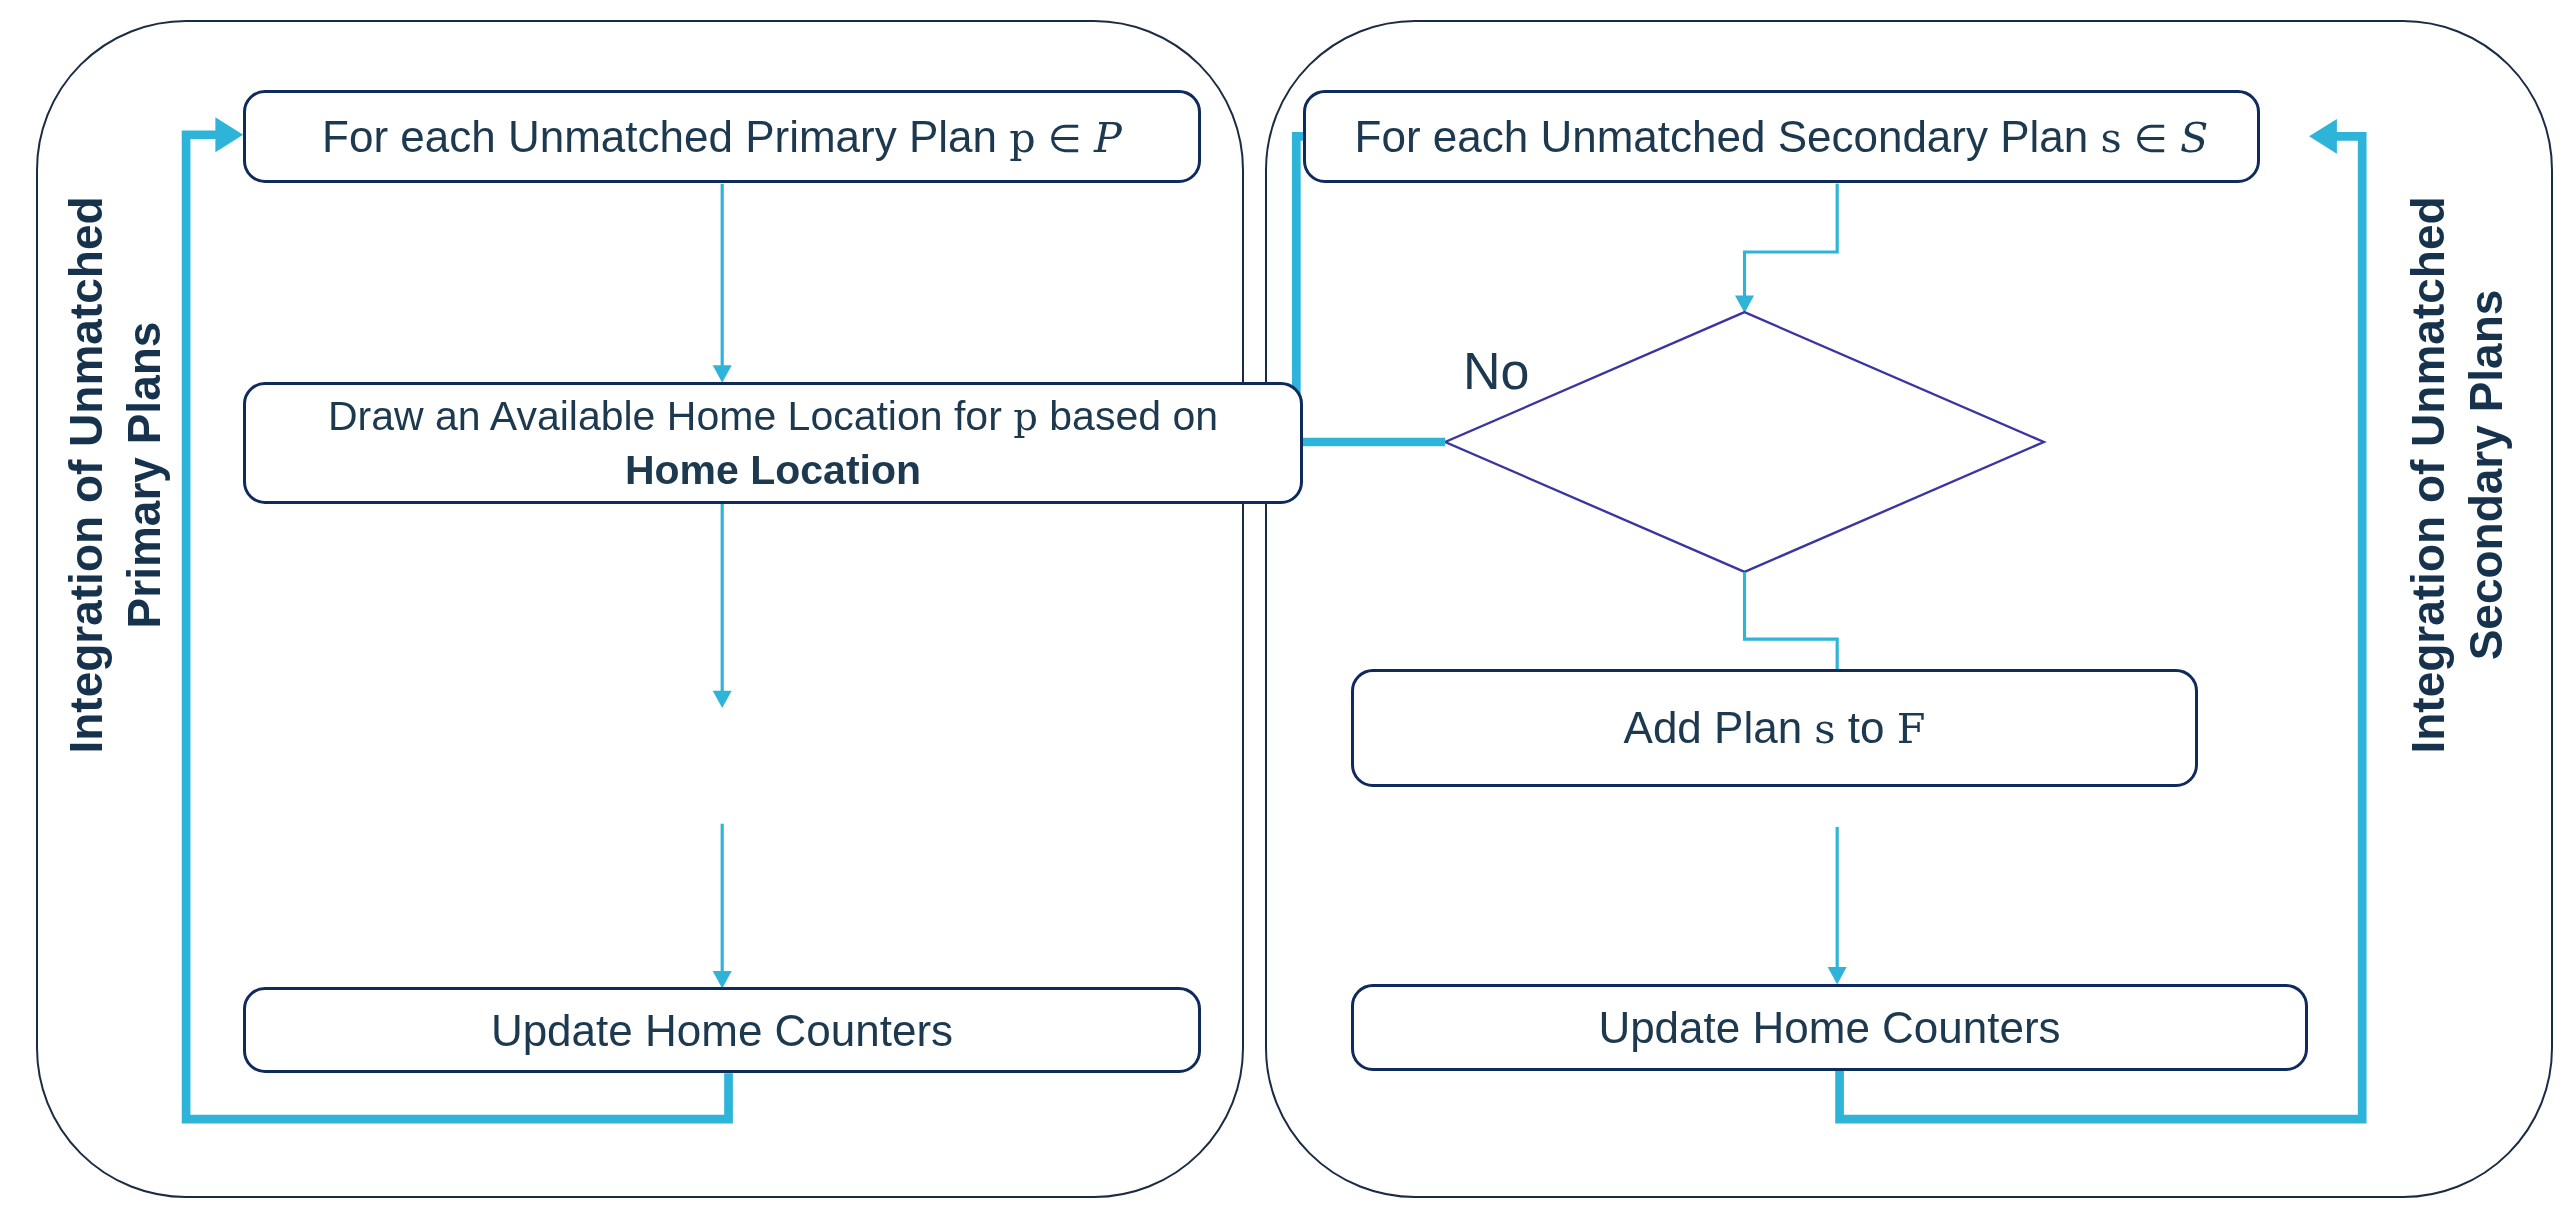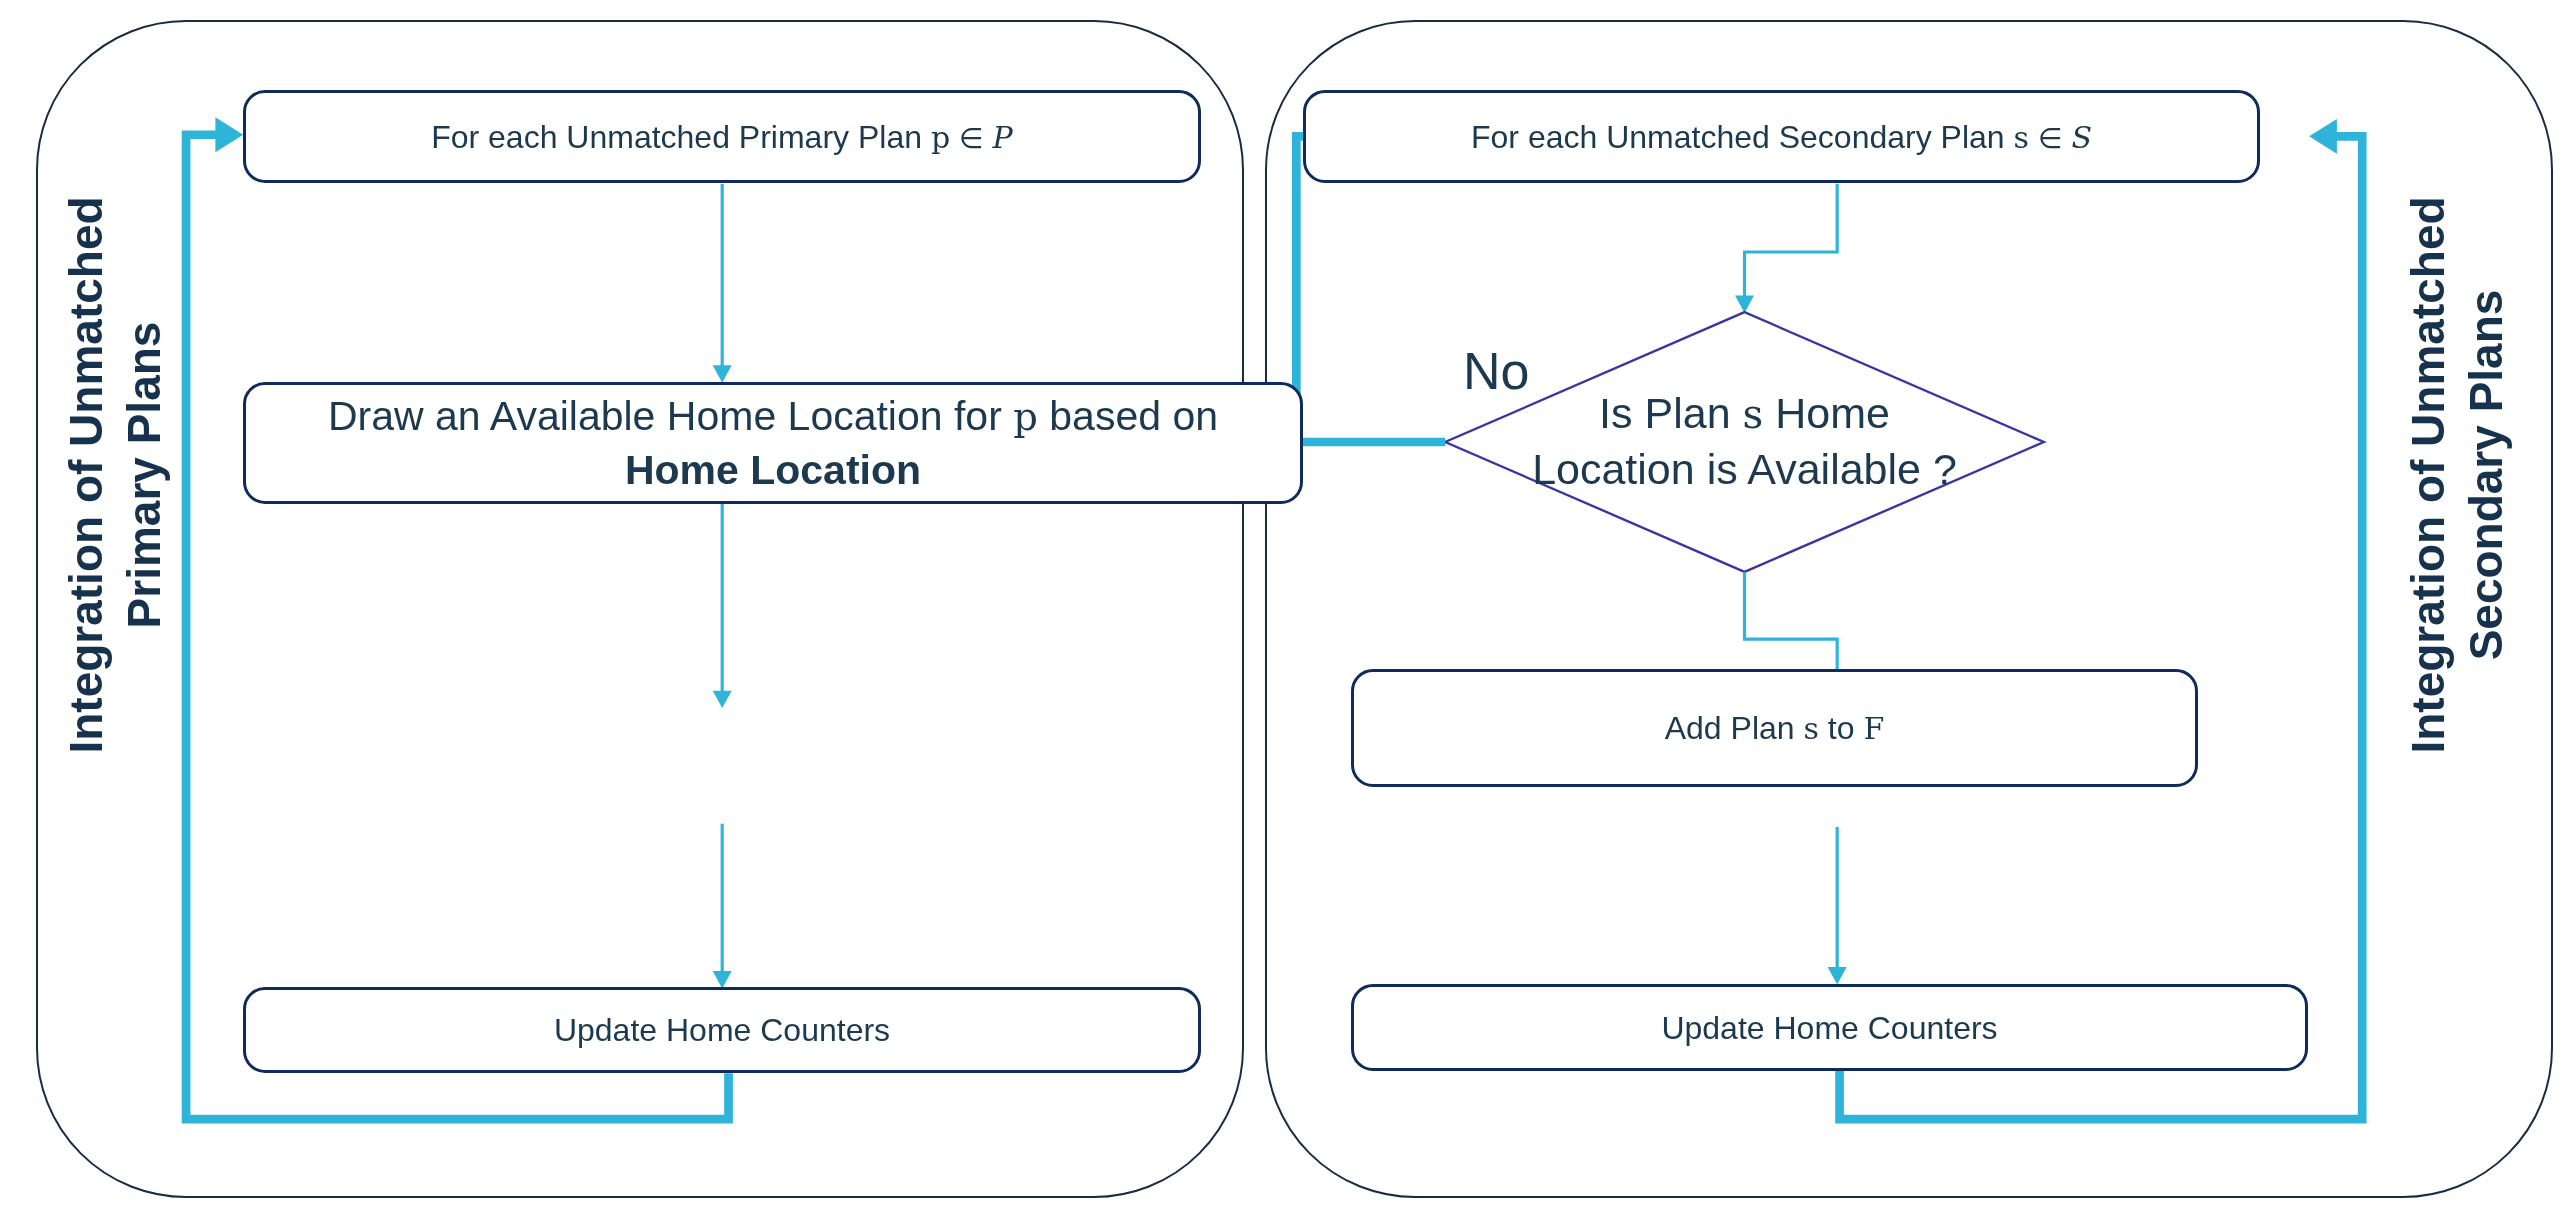--- a/index.html
+++ b/index.html
@@ -26,21 +26,21 @@
   .flowbox{
     position:absolute;
     box-sizing:border-box;
     background:#ffffff;
     border:3.2px solid #0E2B5C;
     border-radius:22px;
     display:flex;
     align-items:center;
     justify-content:center;
     text-align:center;
-    font-size:32px;
+    font-size:44px;
     line-height:1.25;
     color:#1D3950;
   }
   .flowbox.two-line{font-size:41px;line-height:1.32;}
   .decision-text{
     position:absolute;
     display:flex;
     flex-direction:column;
     align-items:center;
     justify-content:center;
@@ -147,24 +147,20 @@
   <div class="flowbox" style="left:243px;top:987px;width:958px;height:86px;">
     <div>Update Home Counters</div>
   </div>
 
   <div class="flowbox" style="left:1303px;top:90px;width:957px;height:93px;">
     <div>
       <span>For each Unmatched Secondary Plan </span><span class="serif-up">s</span><span class="elem-sym"> ∈ </span><span class="serif-it">S</span>
     </div>
   </div>
 
-  <div class="decision-text" style="left:1507px;top:372px;width:475px;height:139px;">
-    <div><span>Is Plan </span><span class="serif-up">s</span><span> Home</span></div>
-    <div>Location is Available ?</div>
-  </div>
 
   <div class="no-label" style="left:1463px;top:341px;">No</div>
 
   <div class="flowbox" style="left:1351px;top:669px;width:847px;height:118px;">
     <div>
       <span>Add Plan </span><span class="serif-up">s</span><span> to </span><span class="serif-up">F</span>
     </div>
   </div>
 
   <div class="flowbox" style="left:1351px;top:984px;width:957px;height:87px;">

